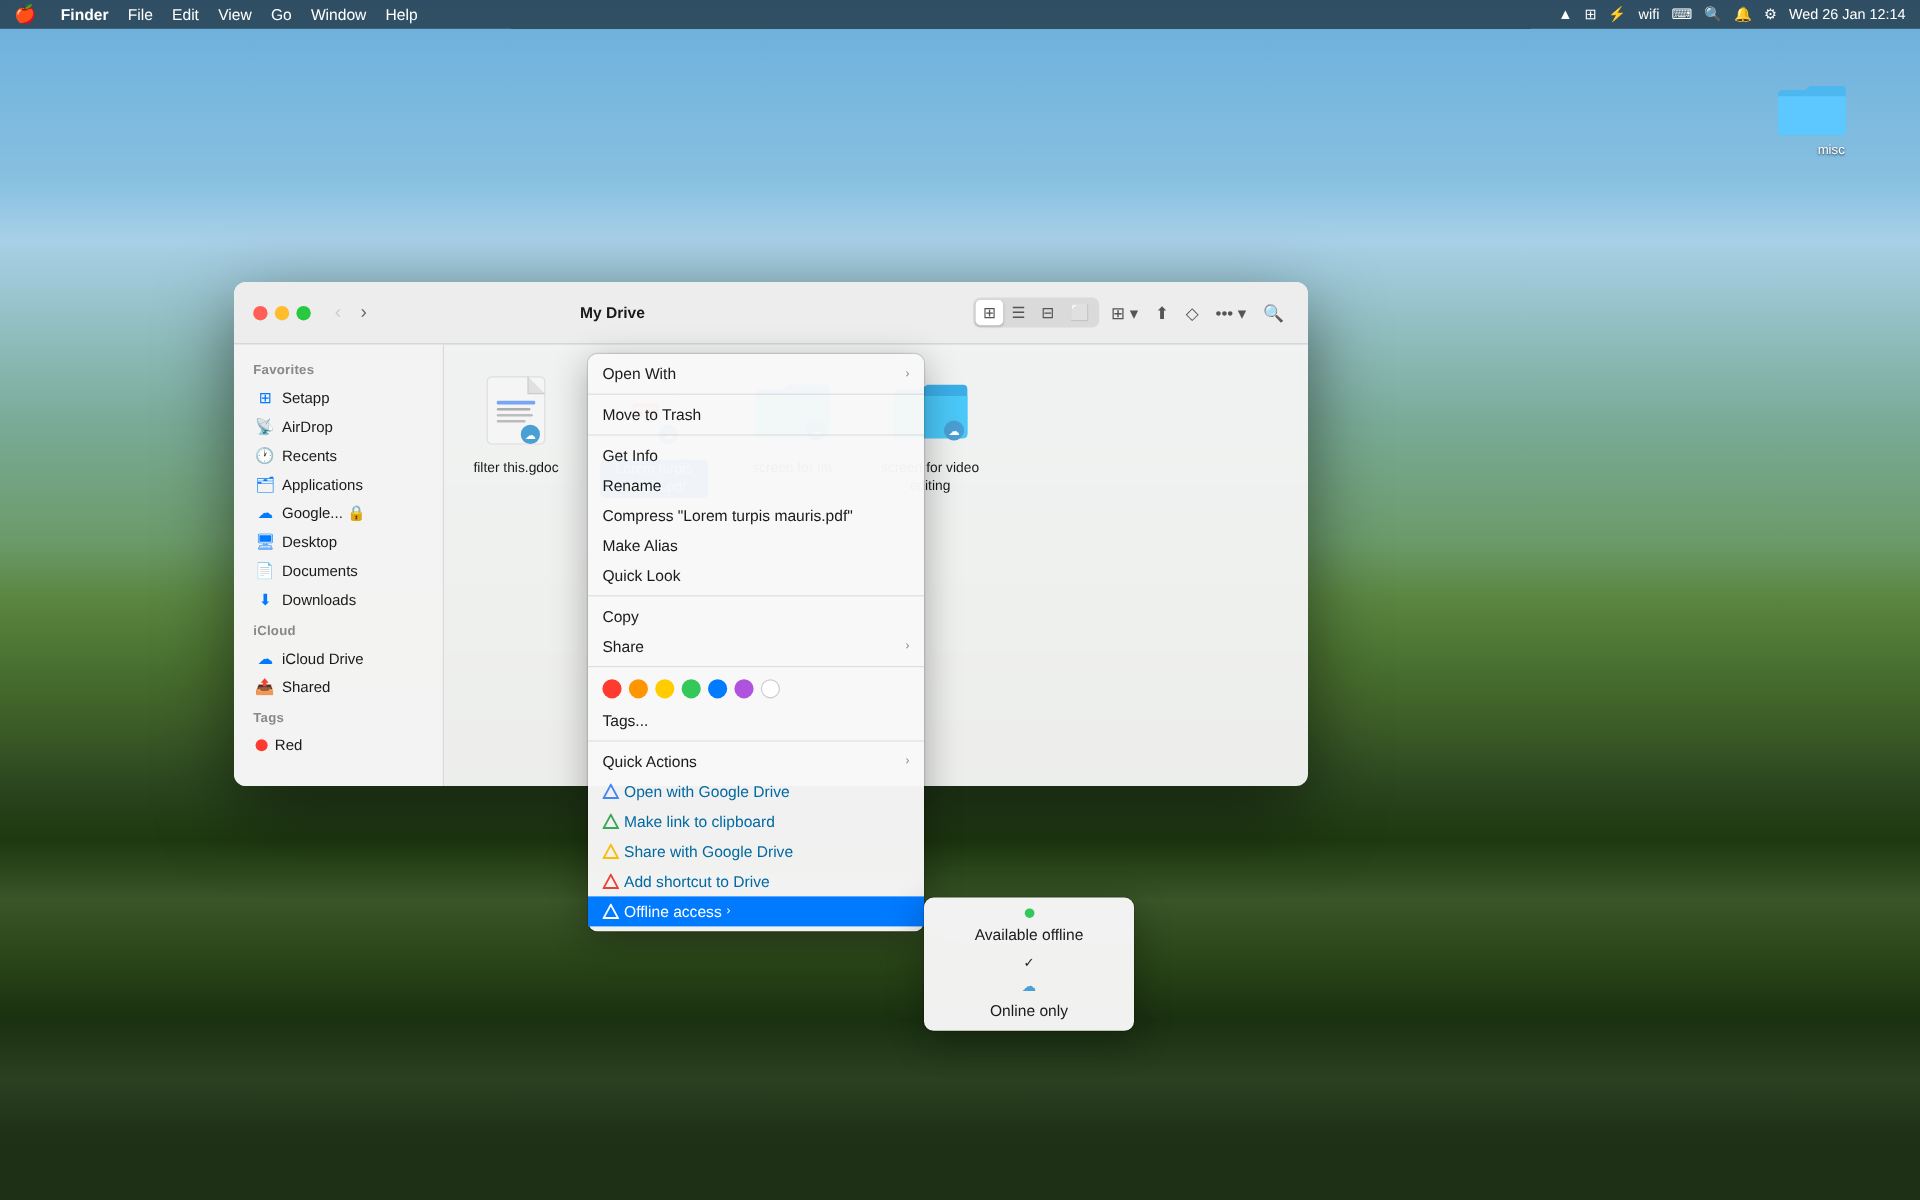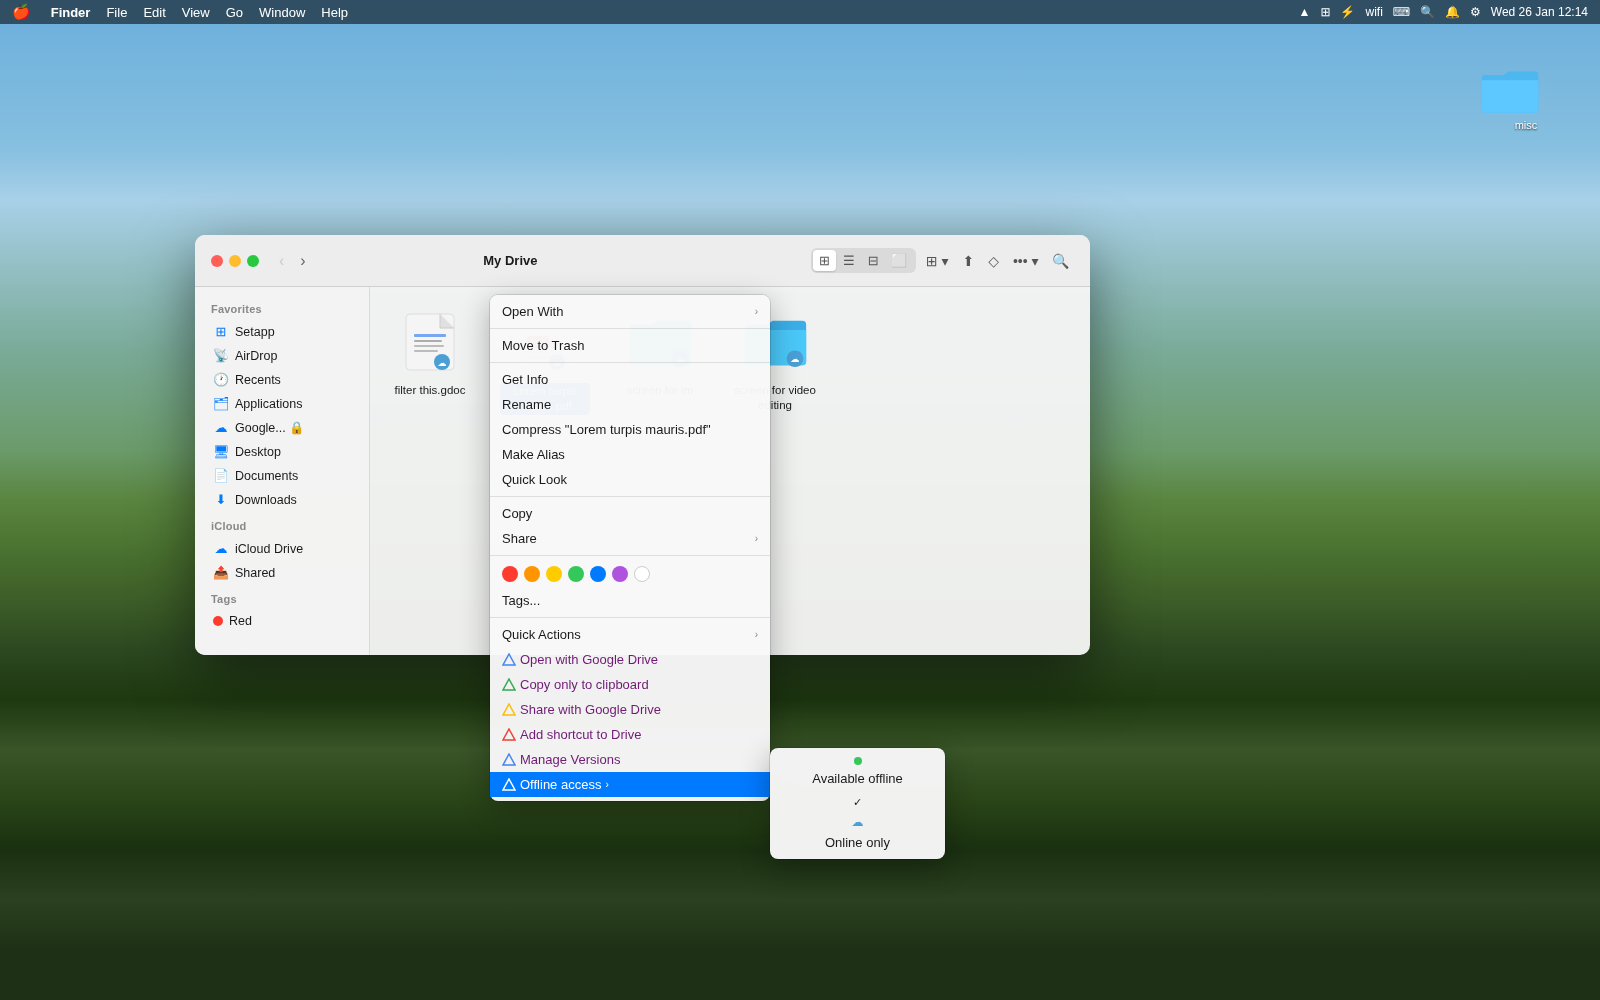--- a/index.html
+++ b/index.html
@@ -320,21 +320,21 @@
       height: 16px;
       border-radius: 50%;
       cursor: pointer;
     }
 
     .ctx-gdrive-item {
       display: flex;
       align-items: center;
       padding: 5px 12px;
       cursor: pointer;
-      color: #701a75;
+      color: #0369a1;
       gap: 4px;
     }
     .ctx-gdrive-item.highlighted { background: #007aff; color: white; }
     .ctx-gdrive-item.highlighted .ctx-chevron { color: white; }
 
     .gdrive-color-icon {
       display: inline-block;
       width: 14px;
       height: 14px;
       flex-shrink: 0;
@@ -610,39 +610,33 @@
     <svg class="gdrive-color-icon" viewBox="0 0 14 14">
       <polygon points="7,1 13,12 1,12" fill="none" stroke="#4285f4" stroke-width="1.5"></polygon>
       <polygon points="1,12 7,1 4,7" fill="#4285f4" opacity="0.3"></polygon>
     </svg>
     <span>Open with Google Drive</span>
   </div>
   <div class="ctx-gdrive-item">
     <svg class="gdrive-color-icon" viewBox="0 0 14 14">
       <polygon points="7,1 13,12 1,12" fill="none" stroke="#34a853" stroke-width="1.5"></polygon>
     </svg>
-    <span>Copy only to clipboard</span>
+    <span>Make link to clipboard</span>
   </div>
   <div class="ctx-gdrive-item">
     <svg class="gdrive-color-icon" viewBox="0 0 14 14">
       <polygon points="7,1 13,12 1,12" fill="none" stroke="#fbbc05" stroke-width="1.5"></polygon>
     </svg>
     <span>Share with Google Drive</span>
   </div>
   <div class="ctx-gdrive-item">
     <svg class="gdrive-color-icon" viewBox="0 0 14 14">
       <polygon points="7,1 13,12 1,12" fill="none" stroke="#ea4335" stroke-width="1.5"></polygon>
     </svg>
     <span>Add shortcut to Drive</span>
-  </div>
-  <div class="ctx-gdrive-item">
-    <svg class="gdrive-color-icon" viewBox="0 0 14 14">
-      <polygon points="7,1 13,12 1,12" fill="none" stroke="#4285f4" stroke-width="1.5"></polygon>
-    </svg>
-    <span>Manage Versions</span>
   </div>
   <div class="ctx-gdrive-item highlighted">
     <svg class="gdrive-color-icon" viewBox="0 0 14 14">
       <polygon points="7,1 13,12 1,12" fill="none" stroke="white" stroke-width="1.5"></polygon>
     </svg>
     <span>Offline access</span>
     <span class="ctx-chevron">›</span>
   </div>
 </div>
 

